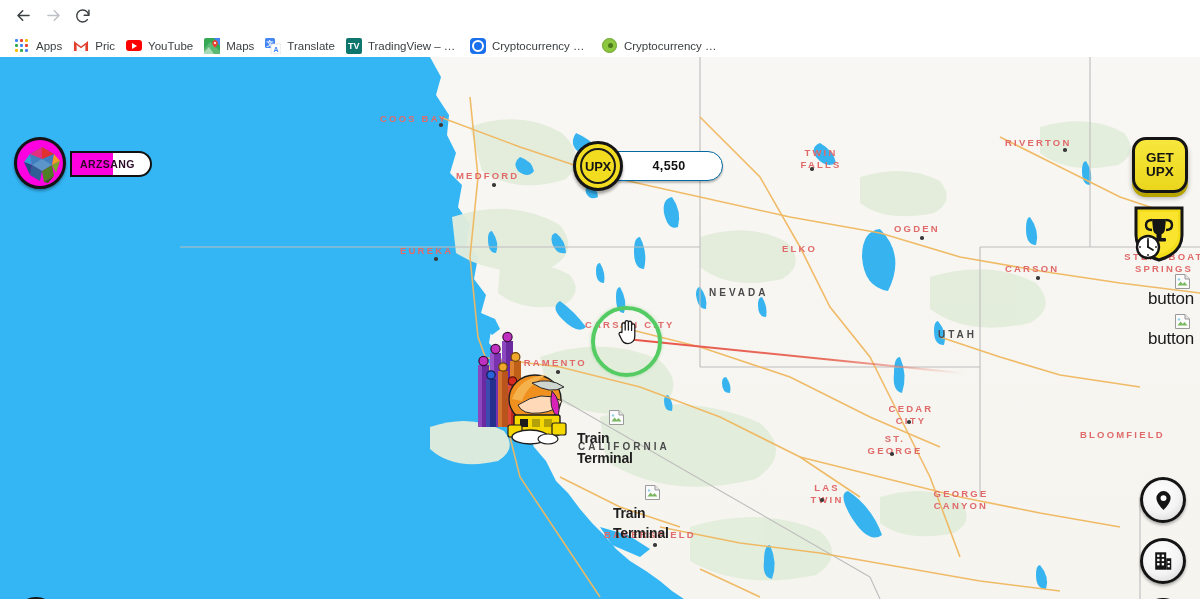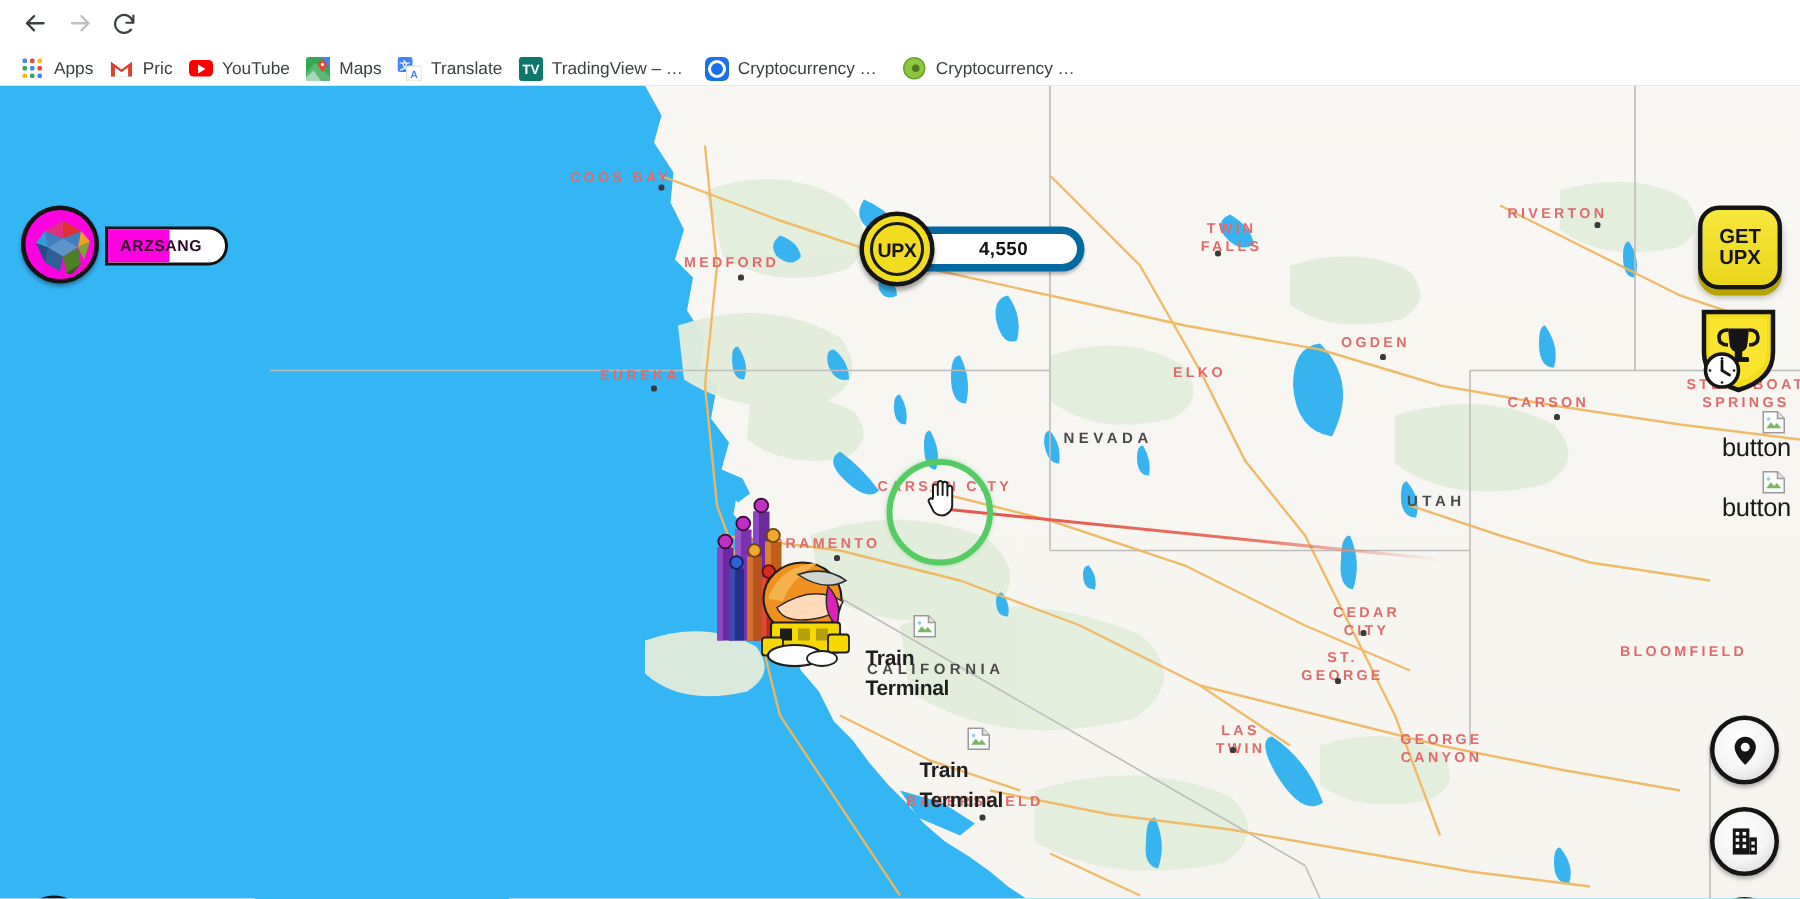--- a/index.html
+++ b/index.html
@@ -120,21 +120,21 @@
     overflow: hidden; box-shadow: 0 2px 3px rgba(0,0,0,.35);
   }
   .avatar-gem { position:absolute; left:5px; top:5px; width:40px; height:40px; }
 
   .upx-hud {
     position: absolute; left: 573px; top: 84px; z-index: 20;
     display: flex; align-items: center;
   }
   .upx-pill {
     margin-left: -22px; height: 30px; min-width: 122px;
-    background: #fff; border: 5px solid #0369a1; border-radius: 16px;
+    background: #fff; border: 1px solid #0369a1; border-radius: 16px;
     display: flex; align-items: center; justify-content: center;
     padding-left: 26px; padding-right: 12px;
     box-shadow: 0 2px 2px rgba(0,0,0,.25);
   }
   .upx-amount { font-size: 12.5px; font-weight: bold; color: #111; letter-spacing: .3px; }
   .upx-coin {
     position: relative; z-index: 4; width: 50px; height: 50px; border-radius: 50%;
     background: #f2dc20; border: 3px solid #141414;
     display: flex; align-items: center; justify-content: center;
     box-shadow: 0 3px 3px rgba(0,0,0,.35);

